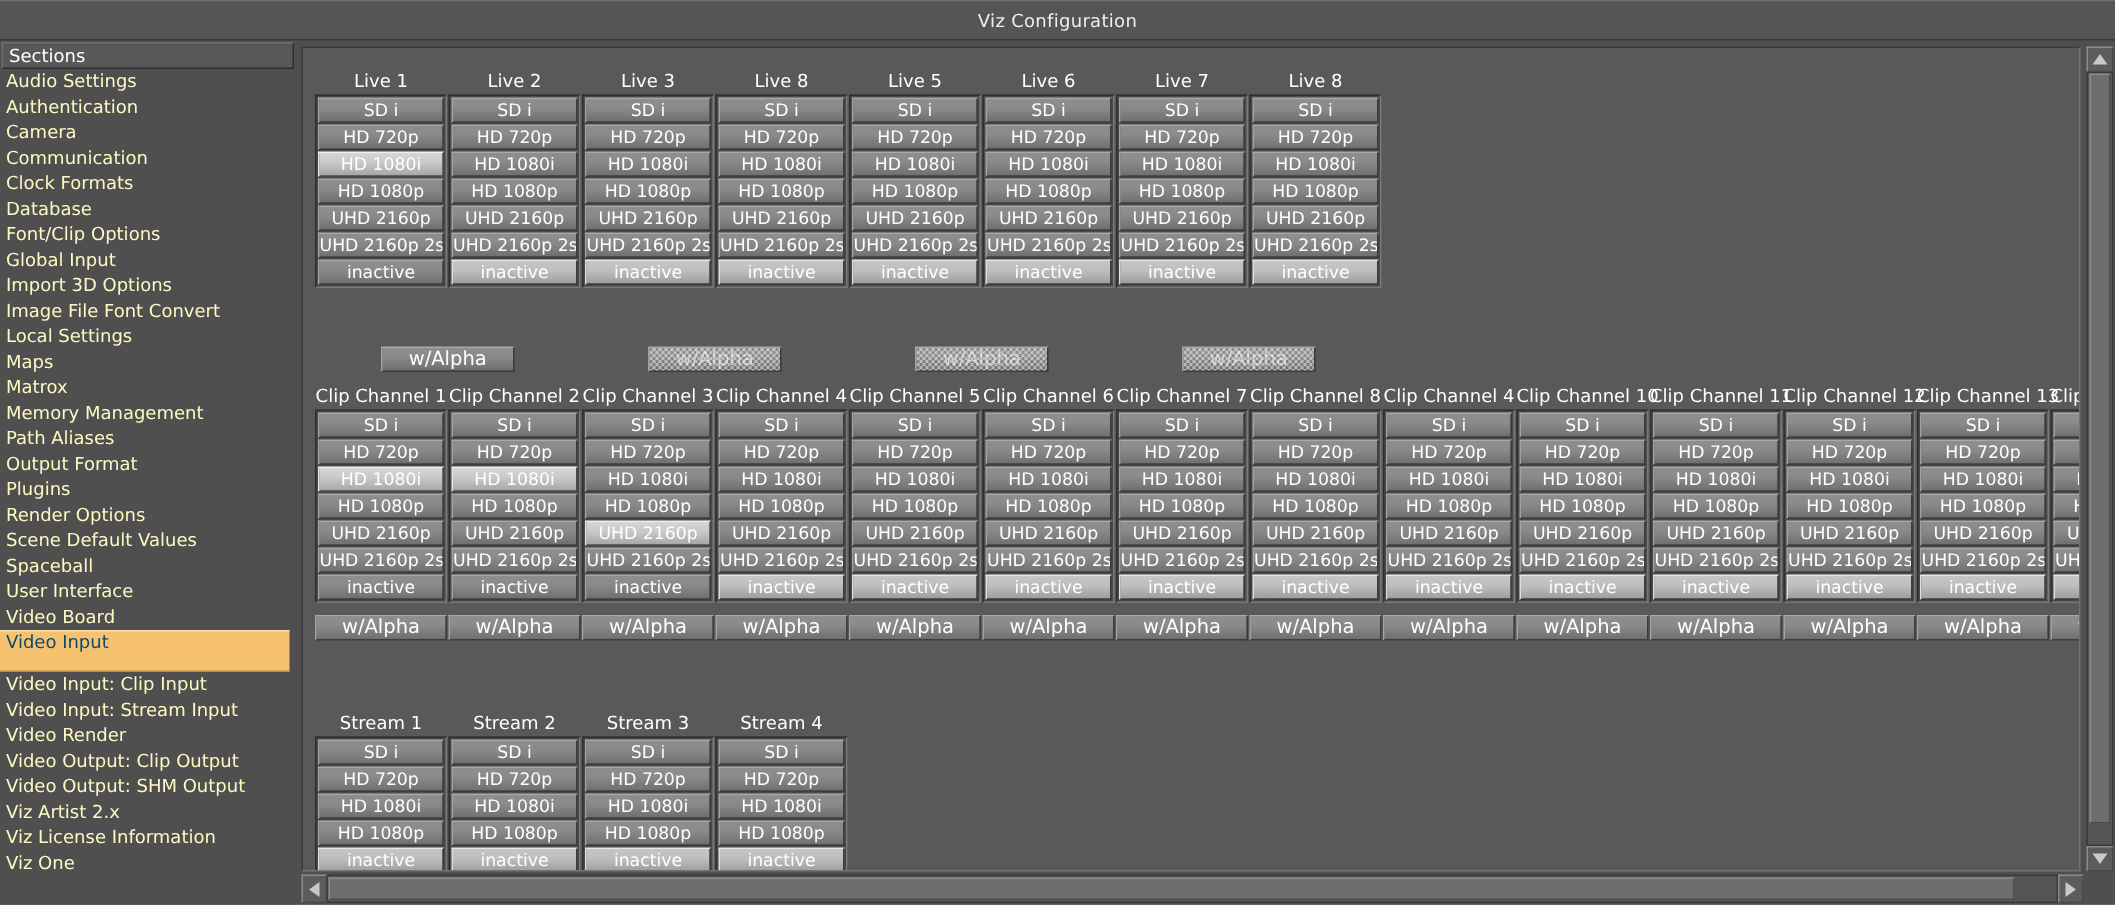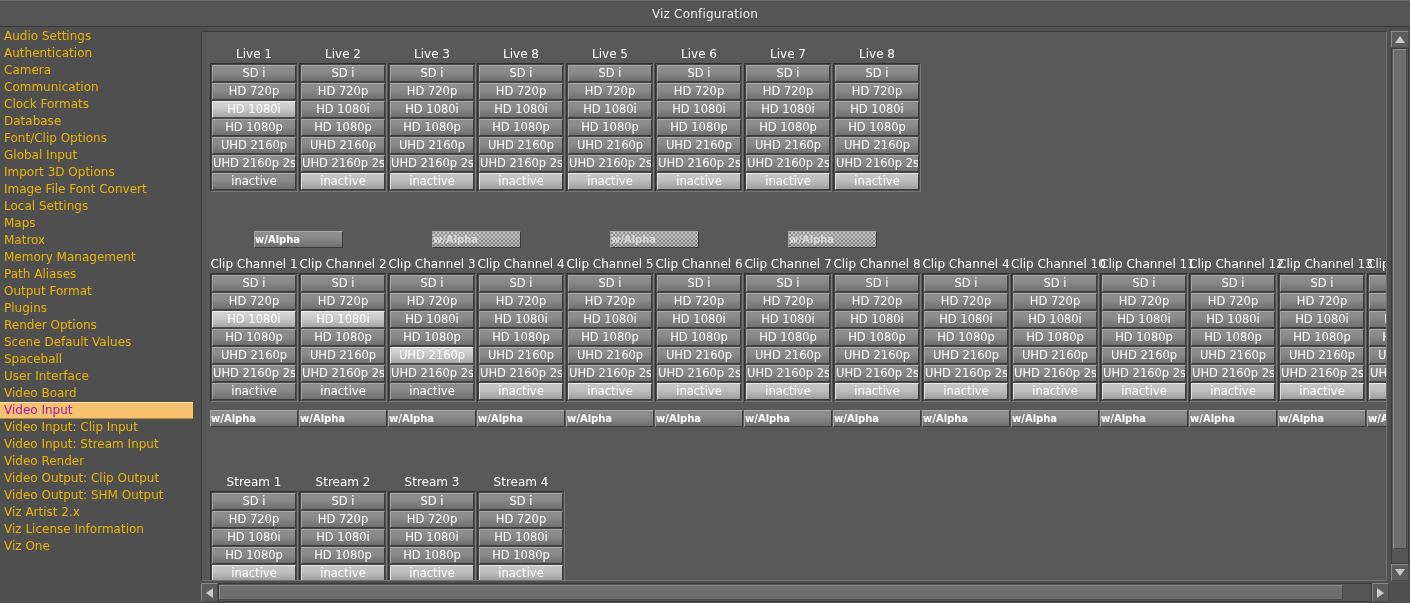--- a/index.html
+++ b/index.html
@@ -37,31 +37,31 @@
     background: #585858;
     border-top: 1px solid #6f6f6f;
     border-left: 1px solid #6f6f6f;
     border-right: 1px solid #2e2e2e;
     border-bottom: 1px solid #2e2e2e;
     font-size: 12px; color: #ffffff;
   }
   .sect-item {
     height: 17px; line-height: 17px;
     padding-left: 4px;
-    font-size: 12px; color: #eab308;
+    font-size: 12px; color: #fef9c3;
     white-space: nowrap;
     cursor: default;
   }
   .sect-item.sel {
     background: #f6c270;
-    color: #a21caf;
+    color: #0c4a6e;
     border-top: 1px solid #fbe0ae;
     border-bottom: 1px solid #b98b3c;
     margin-right: 4px;
-    height: 17px; line-height: 15px;
+    height: 28px; line-height: 15px;
   }
 
   
   #panel {
     position: absolute; left: 201px; top: 31px;
     width: 1186px; height: 550px;
     background: #595959;
     border: 1px solid #3b3b3b;
     border-right-color: #737373;
     border-bottom-color: #737373;
@@ -105,28 +105,27 @@
     color: #ffffff;
   }
   .btn.lite {
     background: linear-gradient(to bottom, #c6c6c6 0%, #bdbdbd 45%, #9d9d9d 100%);
     border-top-color: #e8e8e8;
     border-left-color: #dedede;
   }
 
   .alpha-wrap { position: absolute; }
   .alpha {
-    height: 17px; line-height: 15px; text-align: left;
-    font-size: 10px; color: #ffffff;
+    height: 17px; line-height: 15px; text-align: center;
+    font-size: 13px; color: #ffffff;
     background: linear-gradient(to bottom, #8e8e8e 0%, #8a8a8a 40%, #6f6f6f 100%);
     border: 1px solid #3c3c3c;
     border-top-color: #a9a9a9; border-left-color: #a2a2a2;
     white-space: nowrap; cursor: default;
     position: relative;
-    font-weight: bold;
   }
   .alpha.dis { color: #c9c9c9; }
   .alpha.dis::after {
     content: "";
     position: absolute; left: 0; top: 0; right: 0; bottom: 0;
     background-image:
       linear-gradient(45deg, #9a9a9a 25%, transparent 25%, transparent 75%, #9a9a9a 75%),
       linear-gradient(45deg, #9a9a9a 25%, transparent 25%, transparent 75%, #9a9a9a 75%);
     background-size: 4px 4px;
     background-position: 0 0, 2px 2px;
@@ -158,20 +157,21 @@
   .tri-right { border-top: 5px solid transparent; border-bottom: 5px solid transparent; border-left: 7px solid #c9c9c9; }
 </style>
 </head>
 <body>
 
 <div id="titlebar">
   <span class="ttl">Viz Configuration</span>
 </div>
 
 <div id="sidebar">
+  <div class="sect-header">Sections</div>
   <div id="sidebar-list">
       <div class="sect-item"><span>Audio Settings</span></div>
       <div class="sect-item"><span>Authentication</span></div>
       <div class="sect-item"><span>Camera</span></div>
       <div class="sect-item"><span>Communication</span></div>
       <div class="sect-item"><span>Clock Formats</span></div>
       <div class="sect-item"><span>Database</span></div>
       <div class="sect-item"><span>Font/Clip Options</span></div>
       <div class="sect-item"><span>Global Input</span></div>
       <div class="sect-item"><span>Import 3D Options</span></div>

